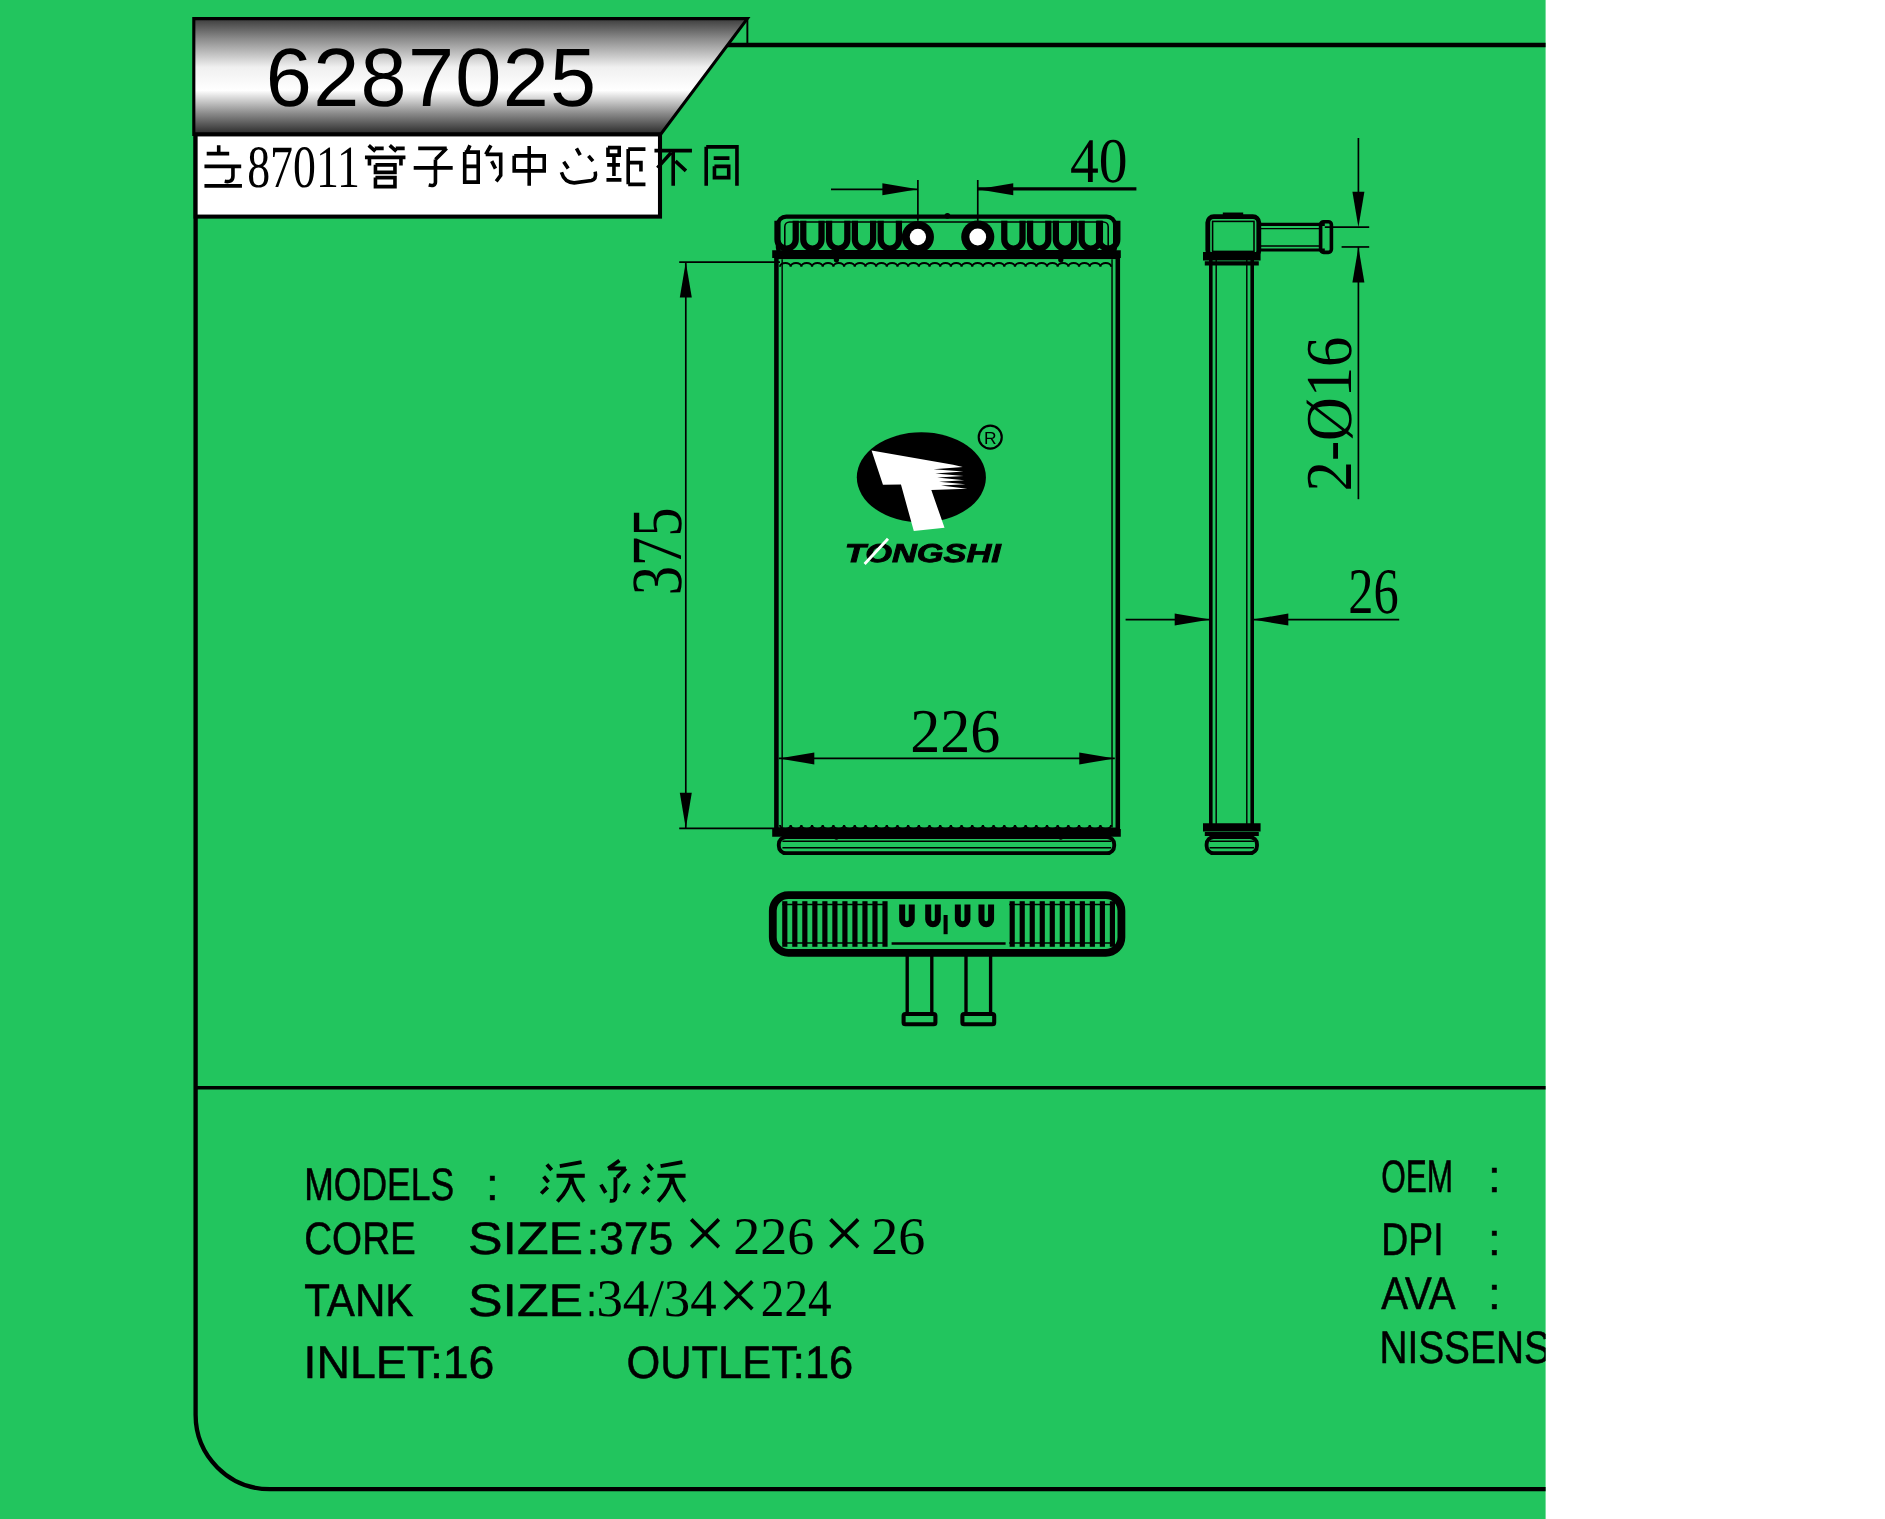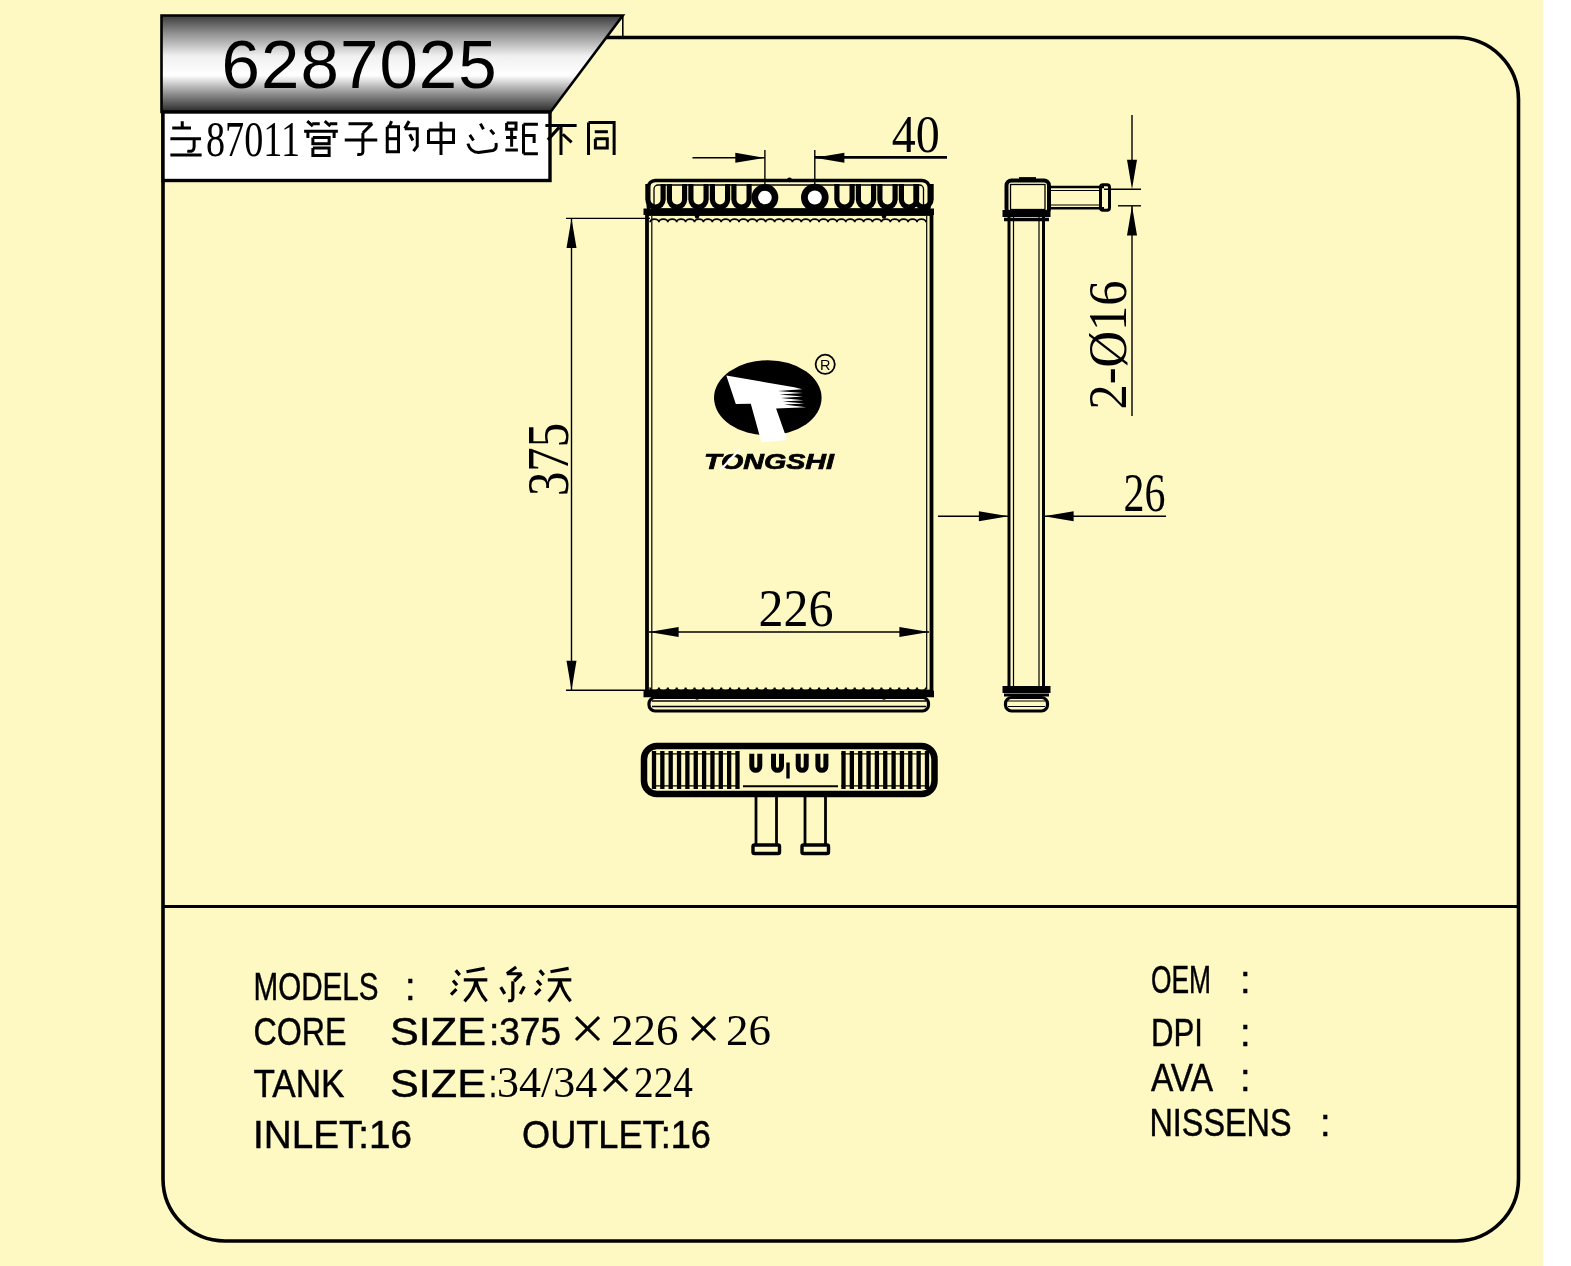--- a/index.html
+++ b/index.html
@@ -1,17 +1,17 @@
 <!DOCTYPE html>
 <html><head>
 <meta charset="utf-8">
 <title>6287025</title>
 <style>
 html,body{margin:0;padding:0;background:#ffffff;}
-#page{position:relative;width:1543px;height:1266px;background:#fef9c3;overflow:hidden;}
+#page{position:relative;width:1288px;height:1266px;background:#22c55e;overflow:hidden;}
 </style>
 </head>
 <body>
 <div id="page">
 <svg width="1571" height="1266" viewBox="0 0 1571 1266" font-family="Liberation Sans, sans-serif" fill="#000">
 <defs>
 <linearGradient id="bannerGrad" x1="0" y1="0" x2="0" y2="1">
 <stop offset="0" stop-color="#3c3c3c"></stop>
 <stop offset="0.18" stop-color="#8e8e8e"></stop>
 <stop offset="0.42" stop-color="#f0f0f0"></stop>

